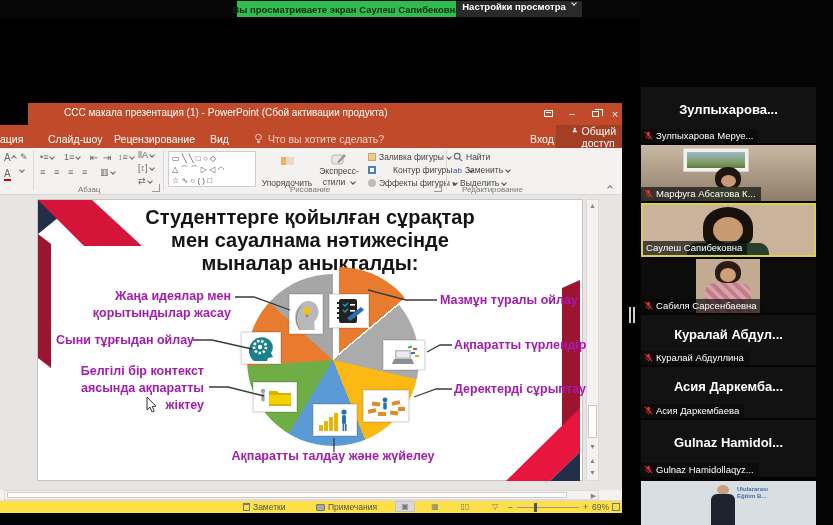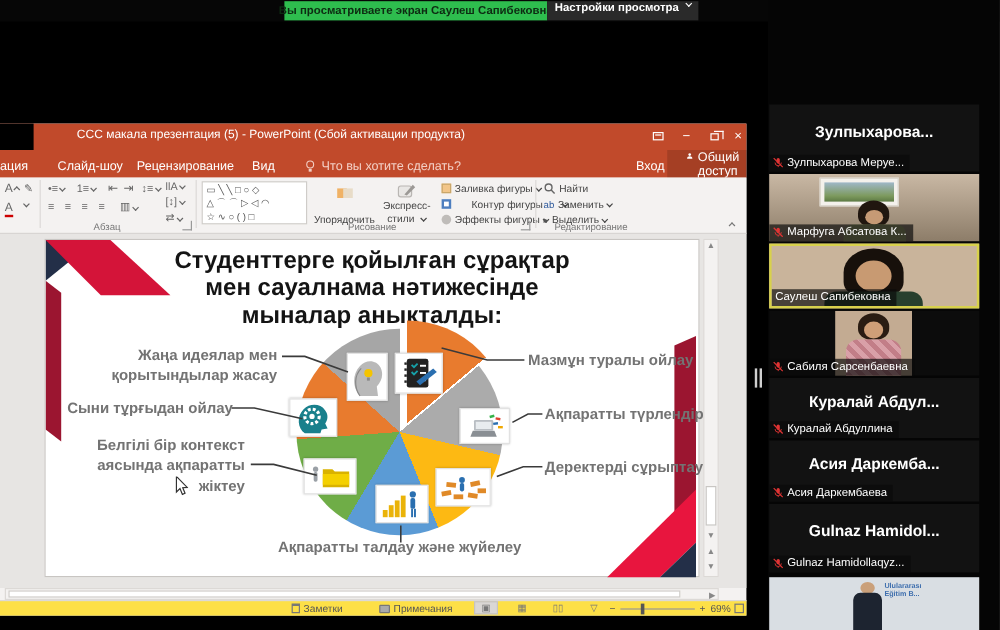--- a/index.html
+++ b/index.html
@@ -45,21 +45,21 @@
 
   
   .canvas{left:0;top:92px;width:622px;height:295px;background:#e7e5e3;}
   .slide{left:37px;top:4px;width:546px;height:282px;background:#fff;border:1px solid #c8c5c2;}
   .slide-title{left:0;top:6px;width:100%;text-align:center;font-size:20px;line-height:23px;font-weight:bold;color:#141414;}
   .pie{left:209px;top:74px;width:172px;height:172px;border-radius:50%;
        background:conic-gradient(from 0deg,#ffffff 0deg 50deg,#ababab 50deg 103deg,#fdb913 103deg 158deg,#5b9bd5 158deg 211deg,#6fad47 211deg 266deg,#e87b2e 266deg 312deg,#a6a6a6 312deg 360deg);}
   .pie-wedge{left:209px;top:74px;width:172px;height:172px;border-radius:50%;transform:translate(6px,-7px);
        background:conic-gradient(from 0deg,#e87b2e 0deg 50deg,transparent 50deg 360deg);}
   .icard{background:#fff;border:1px solid #e2e2e2;box-shadow:0 0 2px rgba(0,0,0,.25);display:flex;align-items:center;justify-content:center;}
-  .callout{font-weight:bold;color:#737373;font-size:12.5px;line-height:17px;white-space:nowrap;}
+  .callout{font-weight:bold;color:#a21caf;font-size:12.5px;line-height:17px;white-space:nowrap;}
 
   .vscroll{left:586px;top:4px;width:13px;height:282px;background:#f4f2f1;border:1px solid #dcd9d6;}
   .varrow{left:1px;width:9px;height:9px;color:#888;font-size:7px;display:flex;align-items:center;justify-content:center;cursor:pointer;}
   .vthumb{left:1px;top:205px;width:9px;height:33px;background:#fff;border:1px solid #c9c6c3;cursor:grab;}
   .hscroll{left:4px;top:387px;width:595px;height:10px;background:#f4f2f1;border:1px solid #dcd9d6;}
   .hthumb{left:2px;top:1px;width:560px;height:6px;background:#fff;border:1px solid #cfccc9;cursor:grab;}
 
   .statusbar{left:0;top:397px;width:622px;height:13px;background:#fde047;border-top:1px solid #dcd9d6;color:#555;font-size:8.5px;}
   .sitem{display:flex;align-items:center;gap:3px;cursor:pointer;white-space:nowrap;color:#555;}
   .viewbtn{width:20px;height:11px;display:flex;align-items:center;justify-content:center;cursor:pointer;color:#777;font-size:8px;}
@@ -85,21 +85,21 @@
     <span>Вы просматриваете экран Саулеш Сапибековна</span>
   </div>
   <div class="abs view-settings">
     <span>Настройки просмотра</span>
     <span class="chv"></span>
   </div>
 
   <div class="abs pptwin">
 
     <div class="abs titlebar">
-      <div class="abs title-text">ССС макала презентация (5) - PowerPoint (Сбой активации продукта)</div>
+      <div class="abs title-text">ССС макала презентация (1) - PowerPoint (Сбой активации продукта)</div>
       <div class="abs winbtn" style="left:538px;">
         <span class="ribbonopts-glyph"></span>
       </div>
       <div class="abs winbtn" style="left:562px;">
         <span>−</span>
       </div>
       <div class="abs winbtn" style="left:585px;">
         <span class="restore-glyph"></span>
       </div>
       <div class="abs winbtn" style="left:605px;">

